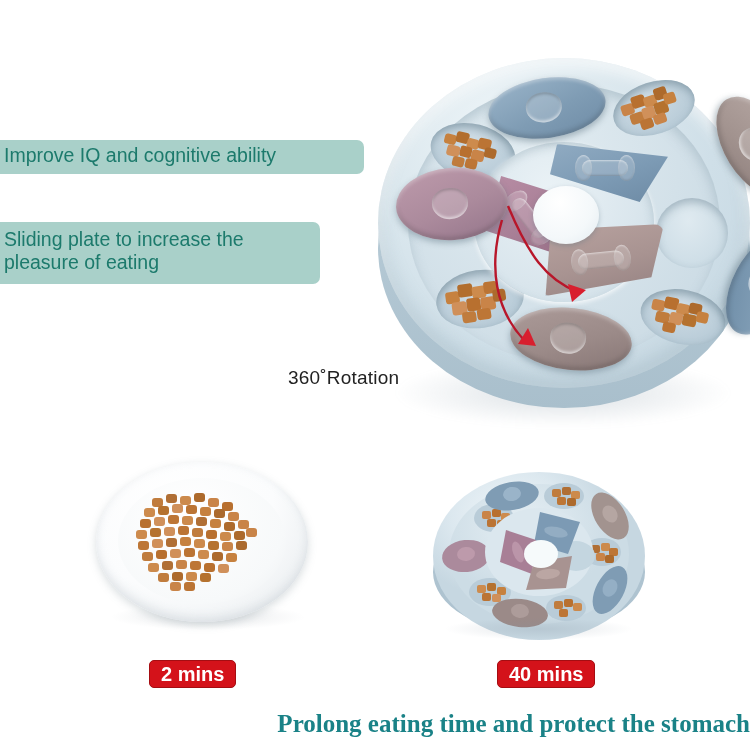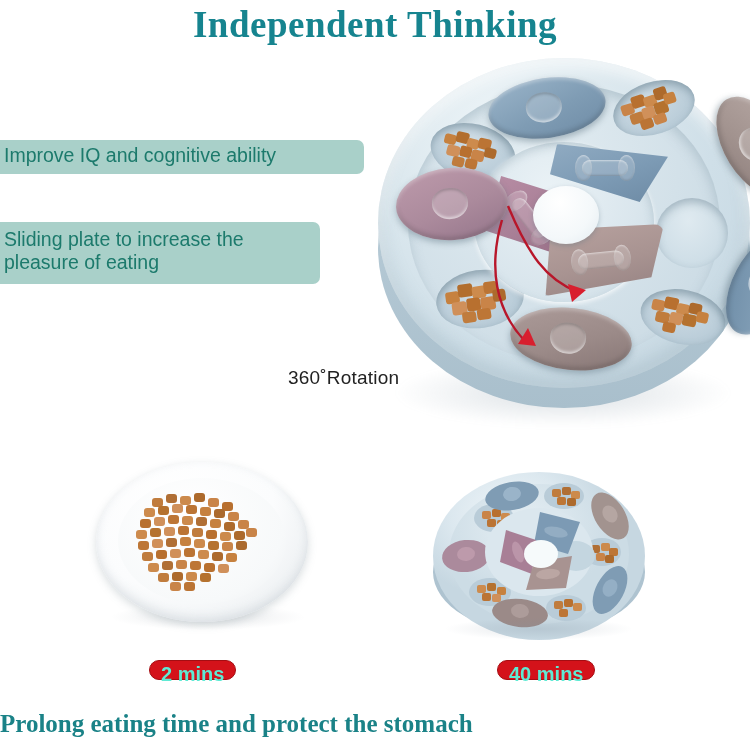--- a/index.html
+++ b/index.html
@@ -129,41 +129,40 @@
     background:radial-gradient(ellipse at 42% 30%,#ffffff 0%,#f7f9fa 70%,#eceff1 100%);
   }
   .pile{position:absolute;left:28px;top:22px;width:156px;height:118px;}
 
   .mini-wrap{position:absolute;left:424px;top:456px;width:230px;height:190px;}
   .mini-shadow{position:absolute;left:20px;top:162px;width:190px;height:22px;
     background:radial-gradient(ellipse at 50% 50%,rgba(130,145,158,.22),rgba(255,255,255,0) 70%);}
 
   
   .badge{
-    position:absolute;height:20px;line-height:27px;
-    background:#d4121a;border:1.5px solid #a50d12;border-radius:10px;
-    color:#5eead4;font-size:20px;font-weight:700;text-align:center;
+    position:absolute;height:28px;line-height:27px;
+    background:#d4121a;border:1.5px solid #a50d12;border-radius:5px;
+    color:#ffffff;font-size:20px;font-weight:700;text-align:center;
     padding:0 11px;box-sizing:border-box;white-space:nowrap;
     font-family:"Liberation Sans",sans-serif;
   }
   #badge-left{left:149px;top:660px;}
   #badge-right{left:497px;top:660px;}
 
   .tagline{
-    position:absolute;left:0;top:710px;width:750px;text-align:left;
+    position:absolute;left:0;top:710px;width:750px;text-align:right;
     font-family:"Liberation Serif",serif;font-weight:700;font-size:25px;
     color:#1a8287;white-space:nowrap;
   }
 </style>
 </head>
 <body>
 
 <div class="stage">
 
-  <div class="headline">Independent Thinking</div>
 
   <div class="callout" id="callout-1">Improve IQ and cognitive ability</div>
   <div class="callout" id="callout-2">Sliding plate to increase the pleasure of eating</div>
 
   <div class="rot-label">360˚Rotation</div>
 
   <div class="feeder-big">
     <div class="fd-shadow"></div>
     <div class="fd-side"></div>
     <div class="fd-top"></div>

